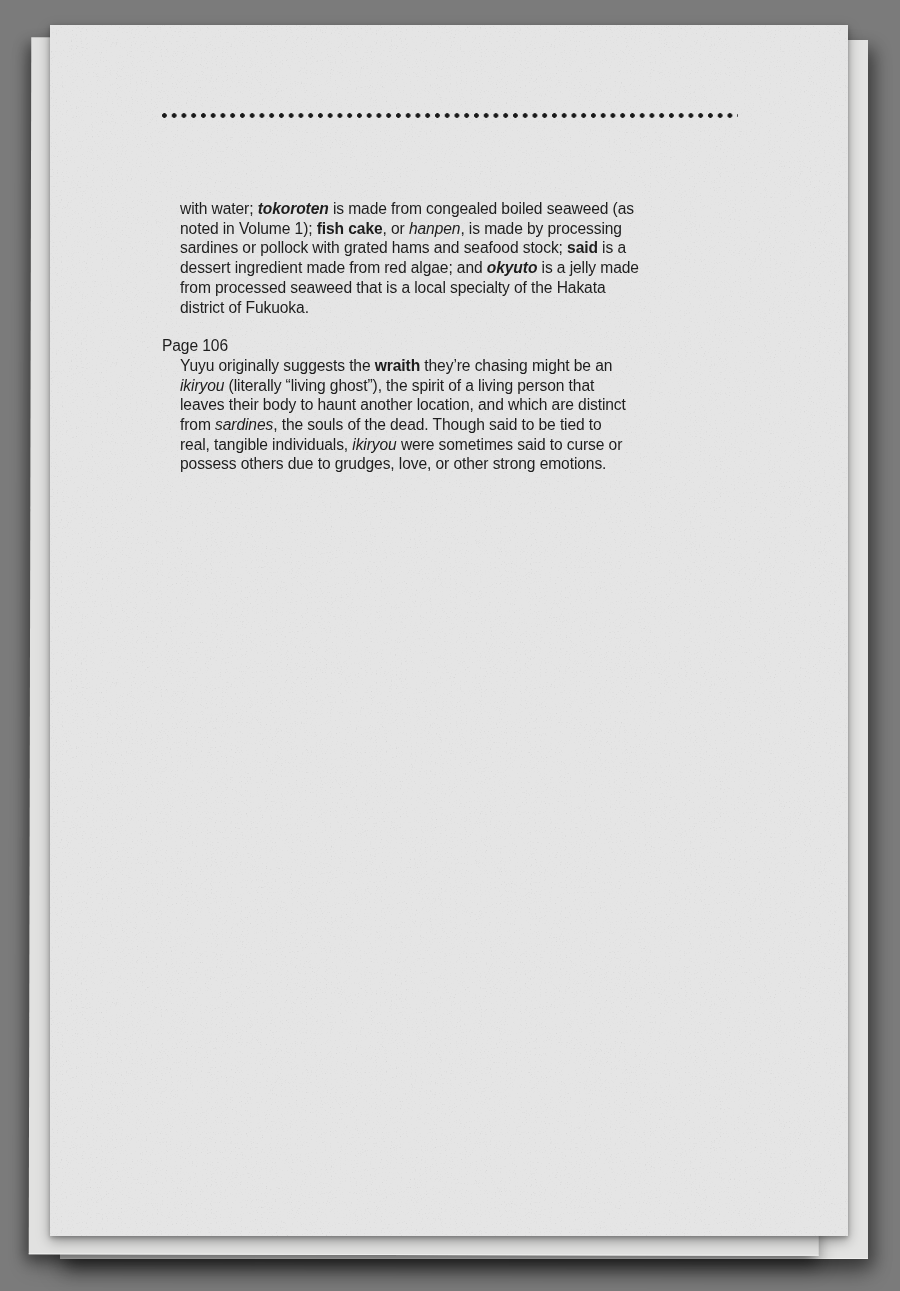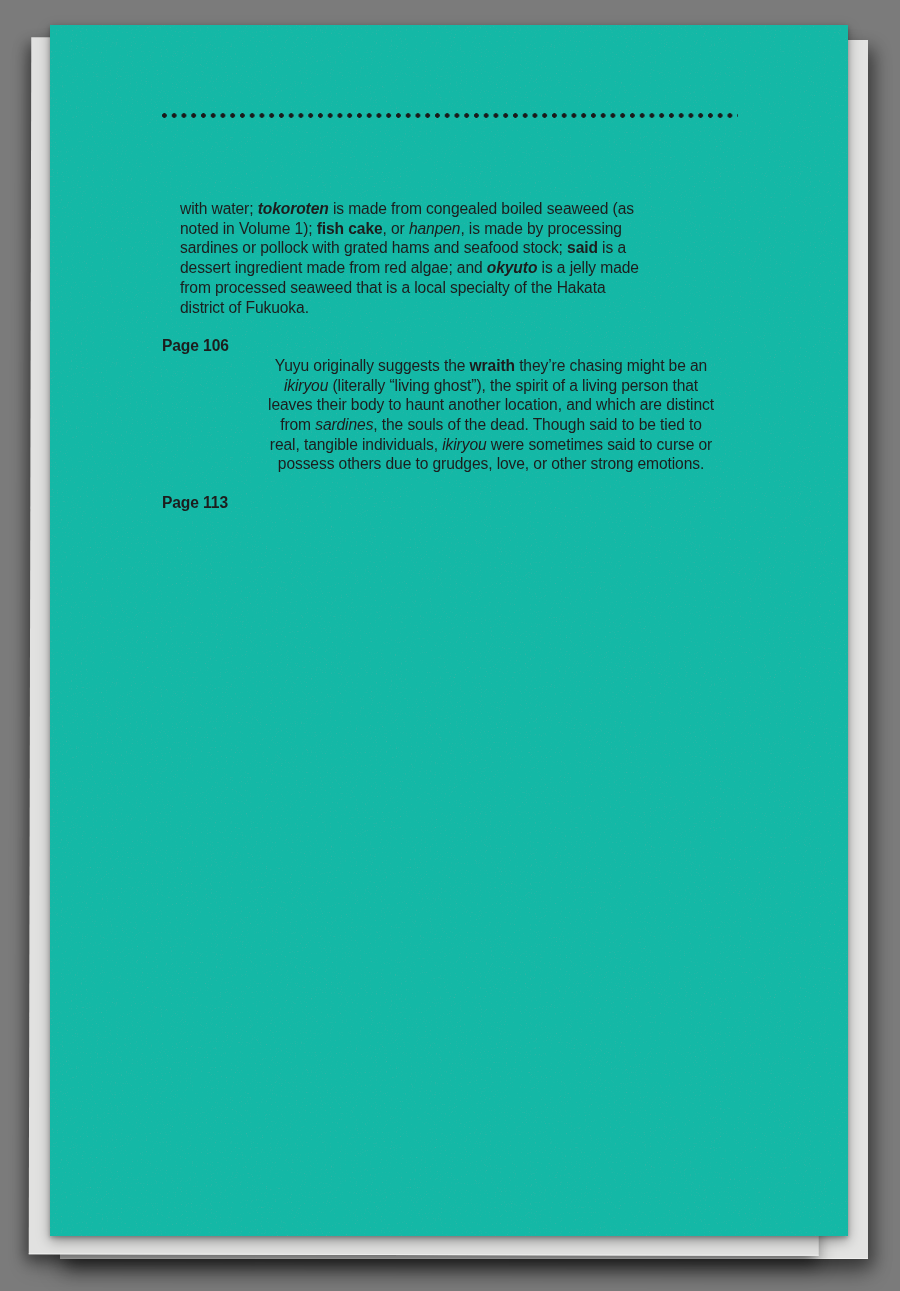--- a/index.html
+++ b/index.html
@@ -31,21 +31,21 @@
     left: 30px; top: 38px;
     width: 790px; height: 1216px;
     background: #e1e1e0;
     border-bottom: 1px solid #f0f0ef;
     transform: rotate(0.12deg);
     box-shadow: -4px 6px 14px rgba(0,0,0,0.38), 0 12px 20px rgba(0,0,0,0.28);
   }
   .sheet.front {
     left: 50px; top: 25px;
     width: 798px; height: 1211px;
-    background: #14b8a6;
+    background: #e5e5e5;
     box-shadow: 0 5px 12px rgba(0,0,0,0.35), 0 2px 4px rgba(0,0,0,0.25);
   }
   .noise {
     position: absolute;
     left: 0; top: 0;
     width: 798px; height: 1211px;
     opacity: 0.5;
     pointer-events: none;
   }
 
@@ -73,23 +73,23 @@
   .intro {
     margin-top: 81px;
     margin-left: 18px;
   }
   .note-section { margin-top: 19px; }
   .page-heading {
     margin: 0;
     font-size: 15.6px;
     line-height: 19.7px;
     letter-spacing: -0.1px;
-    font-weight: 700;
+    font-weight: 400;
   }
-  .note-section .body-text { margin-left: 18px; text-align: center; }
+  .note-section .body-text { margin-left: 18px; }
   .b { font-weight: 700; }
   .i { font-style: italic; }
 </style>
 </head>
 <body>
 
 <div class="stage">
   <div class="sheet back-right"></div>
   <div class="sheet back-left"></div>
 
@@ -116,18 +116,17 @@
         <h2 class="page-heading">Page 106</h2>
         <p class="body-text"><span>Yuyu originally suggests the </span><span class="b">wraith</span><span> they’re chasing might be an
 </span><span class="i">ikiryou</span><span> (literally “living ghost”), the spirit of a living person that
 leaves their body to haunt another location, and which are distinct
 from </span><span class="i">sardines</span><span>, the souls of the dead. Though said to be tied to
 real, tangible individuals, </span><span class="i">ikiryou</span><span> were sometimes said to curse or
 possess others due to grudges, love, or other strong emotions.</span></p>
       </section>
 
       <section class="note-section">
-        <h2 class="page-heading">Page 113</h2>
       </section>
 
     </div>
   </div>
 </div>
 
 </body></html>

